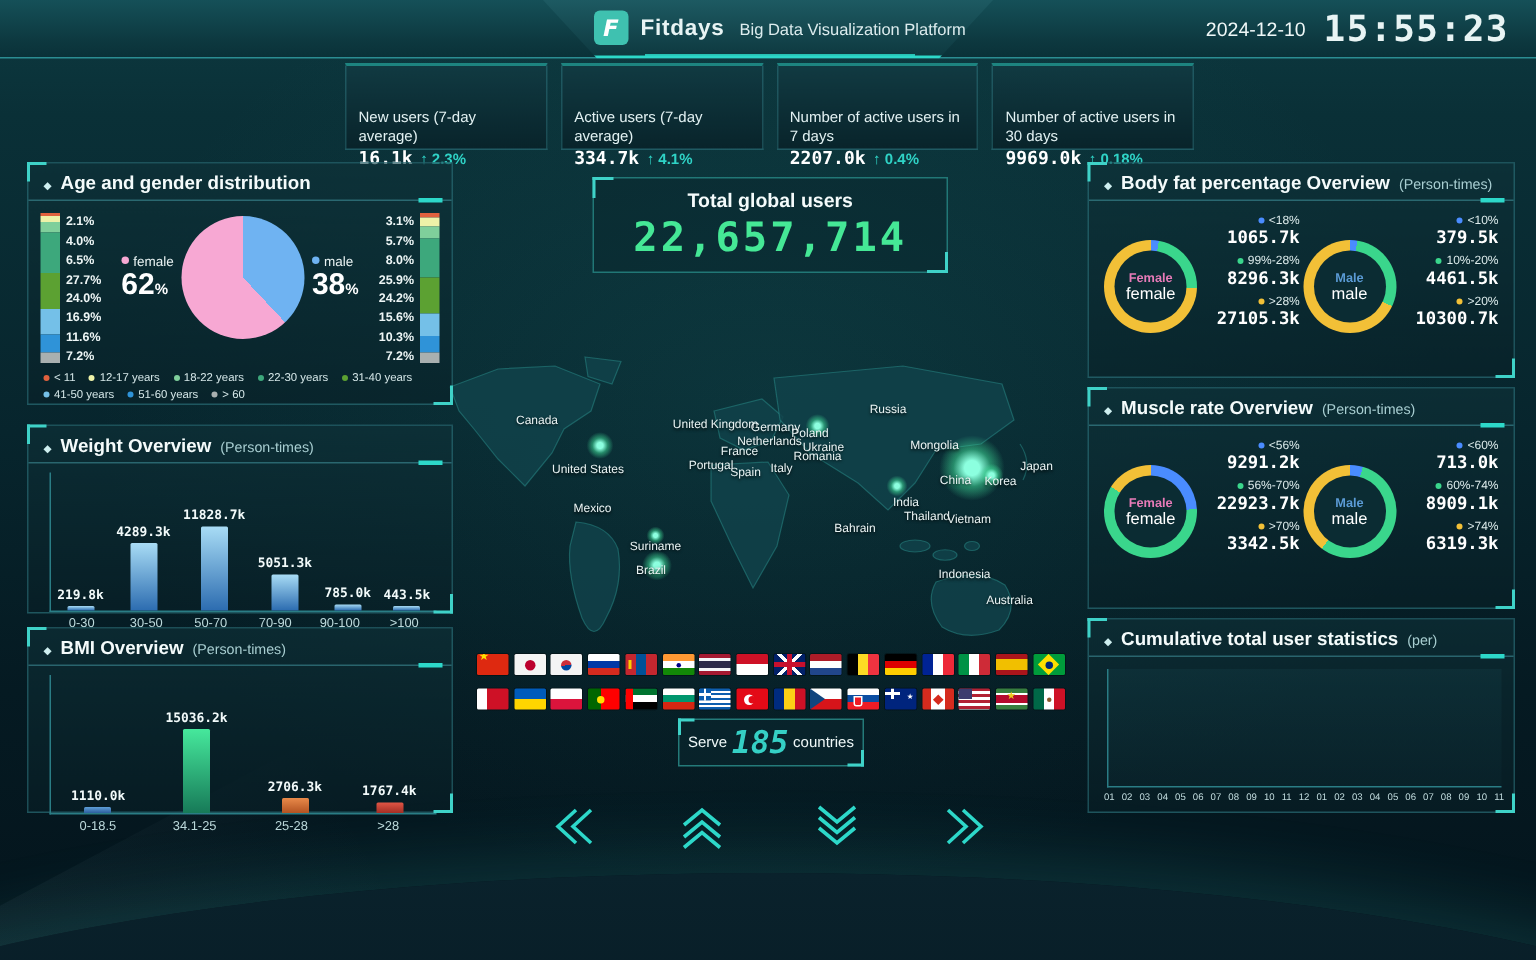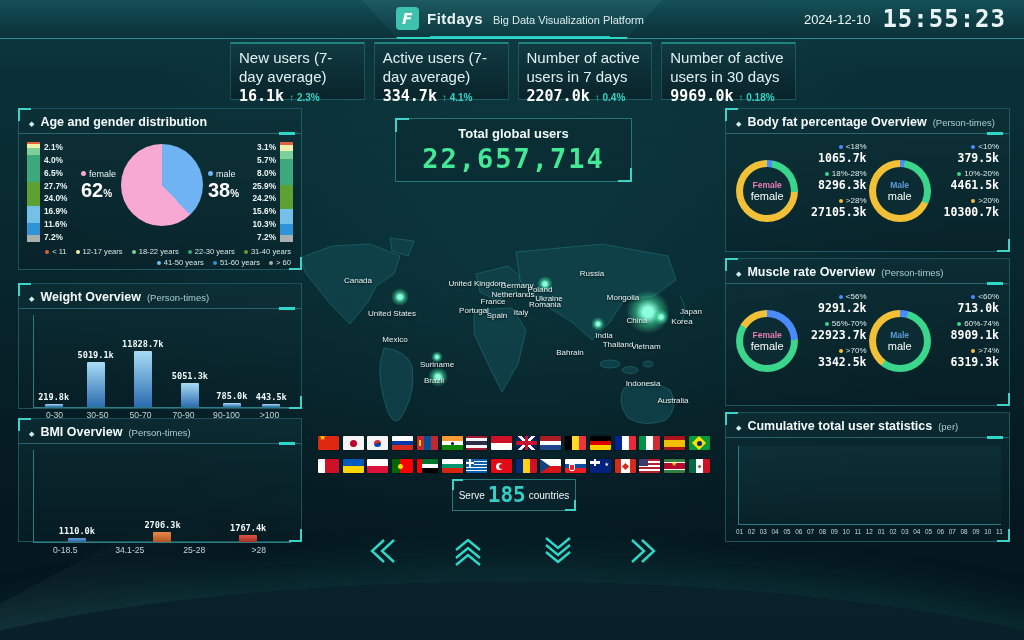--- a/index.html
+++ b/index.html
@@ -26,23 +26,23 @@
   .brand-name{font-size:15px;font-weight:bold;letter-spacing:.5px;}
   .brand-sub{font-size:11px;color:#dcecee;margin-left:2px;margin-top:2px;}
   .clock{right:18px;top:5px;display:flex;align-items:center;gap:12px;}
   .date{font-size:13px;color:#eef7f7;}
   .time{font-size:24px;font-weight:bold;font-family:"DejaVu Sans Mono",monospace;letter-spacing:1px;}
   
   .stats-row{left:230px;top:42px;width:566px;height:58px;display:flex;gap:9px;}
   .stat-card{flex:1;background:linear-gradient(180deg,rgba(17,58,66,.92),rgba(8,33,40,.85));
     border:1px solid rgba(60,150,160,.35);border-top:2px solid rgba(47,211,198,.55);
     padding:5px 8px 4px 8px;display:flex;flex-direction:column;justify-content:space-between;}
-  .stat-label{font-size:15px;color:#e2f1f2;line-height:1.25;}
+  .stat-label{font-size:10px;color:#e2f1f2;line-height:1.25;margin-top:24px;}
   .stat-value-row{display:flex;align-items:baseline;gap:5px;}
-  .stat-value{font-size:15px;font-weight:bold;color:#fff;font-family:"DejaVu Sans Mono",monospace;}
+  .stat-value{font-size:12px;font-weight:bold;color:#fff;font-family:"DejaVu Sans Mono",monospace;}
   .stat-delta{font-size:10px;color:#2fd3c6;font-weight:bold;}
   
   .panel{background:linear-gradient(180deg,rgba(14,49,56,.62),rgba(8,31,38,.55));
     border:1px solid rgba(64,158,168,.38);}
   .panel::before,.panel::after{content:"";position:absolute;width:11px;height:11px;}
   .panel::before{left:-1px;top:-1px;border-left:2px solid #3fd2c8;border-top:2px solid #3fd2c8;}
   .panel::after{right:-1px;bottom:-1px;border-right:2px solid #3fd2c8;border-bottom:2px solid #3fd2c8;}
   .panel-title-row{display:flex;align-items:baseline;gap:6px;padding:6px 10px 4px 10px;
     border-bottom:1px solid rgba(72,162,172,.5);position:relative;text-align:right;}
   .panel-title-row .dash{position:absolute;right:6px;bottom:-2px;width:16px;height:3px;background:#2dd8c9;}
@@ -55,21 +55,21 @@
   .age-labels{width:33px;height:100px;display:flex;flex-direction:column;justify-content:space-between;font-size:8.3px;font-weight:bold;color:#eef6f6;}
   .age-labels.left{text-align:left;}
   .age-labels.right{text-align:right;}
   .pie-block{flex:1;display:flex;align-items:center;justify-content:center;gap:5px;margin-top:2px;}
   .pie{width:82px;height:82px;border-radius:50%;}
   .gender-col{display:flex;flex-direction:column;align-items:flex-start;}
   .gender-lab{font-size:9px;color:#e8f2f2;display:flex;align-items:center;gap:3px;}
   .gdot{width:5px;height:5px;border-radius:50%;display:inline-block;}
   .gender-pct{font-size:20px;font-weight:bold;color:#fff;}
   .gender-pct small{font-size:10px;}
-  .age-legend{display:flex;flex-wrap:wrap;column-gap:9px;row-gap:2px;padding:5px 10px 0 10px;justify-content:flex-end;}
+  .age-legend{display:flex;flex-wrap:wrap;column-gap:9px;row-gap:2px;padding:5px 10px 0 10px;}
   .leg-item{display:flex;align-items:center;gap:3px;font-size:7.6px;color:#d5e7e8;}
   .leg-dot{width:4px;height:4px;border-radius:50%;}
   
   .chart{position:relative;margin:6px 10px 0 14px;height:92px;
     border-left:1px solid #2a7d85;border-bottom:1px solid #2a7d85;
     display:flex;align-items:flex-end;justify-content:space-around;}
   .bar-cell{display:flex;flex-direction:column;align-items:center;justify-content:flex-end;height:100%;}
   .bar-val{font-size:8.6px;font-weight:bold;color:#f2fafa;margin-bottom:2px;font-family:"DejaVu Sans Mono",monospace;}
   .bar{width:18px;border-radius:1px 1px 0 0;}
   .cats{display:flex;justify-content:space-around;margin:2px 10px 0 14px;font-size:8.6px;color:#bcd9db;}
@@ -166,21 +166,21 @@
   .flag-suriname::before{content:"★";position:absolute;left:7px;top:1px;font-size:7px;color:#ecc81d;}
   .flag-mexico{background:linear-gradient(90deg,#006847 33%,#fff 33% 66%,#ce1126 66%);}
   .flag-mexico::before{content:"";position:absolute;left:9px;top:5.5px;width:3px;height:3px;border-radius:50%;background:#8a5a2b;}
   
   .serve-box{left:452px;top:479px;width:122px;height:30px;border:1px solid rgba(63,210,200,.5);
     background:rgba(10,40,47,.5);display:flex;align-items:center;justify-content:center;gap:2px;}
   .serve-box::before,.serve-box::after{content:"";position:absolute;width:9px;height:9px;}
   .serve-box::before{left:-1px;top:-1px;border-left:2px solid #3fd2c8;border-top:2px solid #3fd2c8;}
   .serve-box::after{right:-1px;bottom:-1px;border-right:2px solid #3fd2c8;border-bottom:2px solid #3fd2c8;}
   .serve-word{font-size:10px;color:#eef7f7;}
-  .serve-count{font-size:21px;font-weight:bold;color:#35d0c5;font-family:"DejaVu Sans Mono",monospace;margin:0 1px;}
+  .serve-count{font-size:21px;font-weight:bold;color:#35d0c5;font-family:"DejaVu Sans Mono",monospace;margin:0 1px;font-style:italic;}
   
   .arrow-btn{width:40px;height:30px;cursor:pointer;}
   .arrow-btn svg{width:100%;height:100%;}
   
   .earth{left:-200px;top:582px;width:1424px;height:320px;border-radius:50%;
     background:linear-gradient(180deg,#0a222c,#04121a);box-shadow:0 -14px 44px rgba(56,200,190,.16);}
   .band{left:-120px;top:520px;width:620px;height:260px;transform:rotate(-28deg);
     background:linear-gradient(90deg,rgba(140,175,185,.10),transparent 65%);}
 </style>
 </head>
@@ -223,21 +223,21 @@
     <span class="map-label" style="left: 540px; top: 289px;">Poland</span>
     <span class="map-label" style="left: 493px; top: 301px;">France</span>
     <span class="map-label" style="left: 549px; top: 298px;">Ukraine</span>
     <span class="map-label" style="left: 545px; top: 304px;">Romania</span>
     <span class="map-label" style="left: 474px; top: 310px;">Portugal</span>
     <span class="map-label" style="left: 497px; top: 315px;">Spain</span>
     <span class="map-label" style="left: 521px; top: 312px;">Italy</span>
     <span class="map-label" style="left: 592px; top: 273px;">Russia</span>
     <span class="map-label" style="left: 623px; top: 297px;">Mongolia</span>
     <span class="map-label" style="left: 637px; top: 320px;">China</span>
-    <span class="map-label" style="left: 669px; top: 321px; padding-left: 26px;">Korea</span>
+    <span class="map-label" style="left: 654px; top: 321px; padding-left: 26px;">Korea</span>
     <span class="map-label" style="left: 691px; top: 311px;">Japan</span>
     <span class="map-label" style="left: 570px; top: 352px;">Bahrain</span>
     <span class="map-label" style="left: 604px; top: 335px;">India</span>
     <span class="map-label" style="left: 618px; top: 344px;">Thailand</span>
     <span class="map-label" style="left: 646px; top: 346px;">Vietnam</span>
     <span class="map-label" style="left: 643px; top: 383px;">Indonesia</span>
     <span class="map-label" style="left: 673px; top: 400px;">Australia</span>
   </div>
 
 <div class="abs header"></div>
@@ -393,21 +393,21 @@
     <span class="panel-title">Weight Overview</span>
     <span class="panel-unit">(Person-times)</span>
     <span class="dash"></span>
   </div>
   <div class="chart" id="weight-chart">
       <div class="bar-cell">
         <div class="bar-val">219.8k</div>
         <div class="bar" style="height: 3px; background: linear-gradient(rgb(168, 220, 245), rgb(44, 108, 176));"></div>
       </div>
       <div class="bar-cell">
-        <div class="bar-val">5019.1k</div>
+        <div class="bar-val">4289.3k</div>
         <div class="bar" style="height: 45.3489px; background: linear-gradient(rgb(168, 220, 245), rgb(44, 108, 176));"></div>
       </div>
       <div class="bar-cell">
         <div class="bar-val">11828.7k</div>
         <div class="bar" style="height: 56px; background: linear-gradient(rgb(168, 220, 245), rgb(44, 108, 176));"></div>
       </div>
       <div class="bar-cell">
         <div class="bar-val">5051.3k</div>
         <div class="bar" style="height: 23.9141px; background: linear-gradient(rgb(168, 220, 245), rgb(44, 108, 176));"></div>
       </div>
@@ -434,20 +434,24 @@
   <div class="panel-title-row">
     <span class="bullet">◆</span>
     <span class="panel-title">BMI Overview</span>
     <span class="panel-unit">(Person-times)</span>
     <span class="dash"></span>
   </div>
   <div class="chart" id="bmi-chart">
       <div class="bar-cell">
         <div class="bar-val">1110.0k</div>
         <div class="bar" style="height: 4.13402px; background: linear-gradient(rgb(94, 159, 216), rgb(45, 95, 158));"></div>
+      </div>
+      <div class="bar-cell">
+        <div class="bar-val">15036.2k</div>
+        <div class="bar" style="height: 56px; background: linear-gradient(rgb(70, 232, 156), rgb(23, 122, 88));"></div>
       </div>
       <div class="bar-cell">
         <div class="bar-val">2706.3k</div>
         <div class="bar" style="height: 10.0792px; background: linear-gradient(rgb(232, 138, 74), rgb(179, 83, 34));"></div>
       </div>
       <div class="bar-cell">
         <div class="bar-val">1767.4k</div>
         <div class="bar" style="height: 6.58241px; background: linear-gradient(rgb(224, 85, 69), rgb(163, 46, 36));"></div>
       </div>
     </div>
@@ -554,21 +558,21 @@
         <div class="dstat">
           <div class="dstat-range">
             <span class="leg-dot" style="background: rgb(74, 140, 255);"></span>
             <span>&lt;18%</span>
           </div>
           <div class="dstat-val">1065.7k</div>
         </div>
         <div class="dstat">
           <div class="dstat-range">
             <span class="leg-dot" style="background: rgb(58, 214, 140);"></span>
-            <span>18%-28%</span>
+            <span>99%-28%</span>
           </div>
           <div class="dstat-val">8296.3k</div>
         </div>
         <div class="dstat">
           <div class="dstat-range">
             <span class="leg-dot" style="background: rgb(242, 192, 55);"></span>
             <span>&gt;28%</span>
           </div>
           <div class="dstat-val">27105.3k</div>
         </div>

